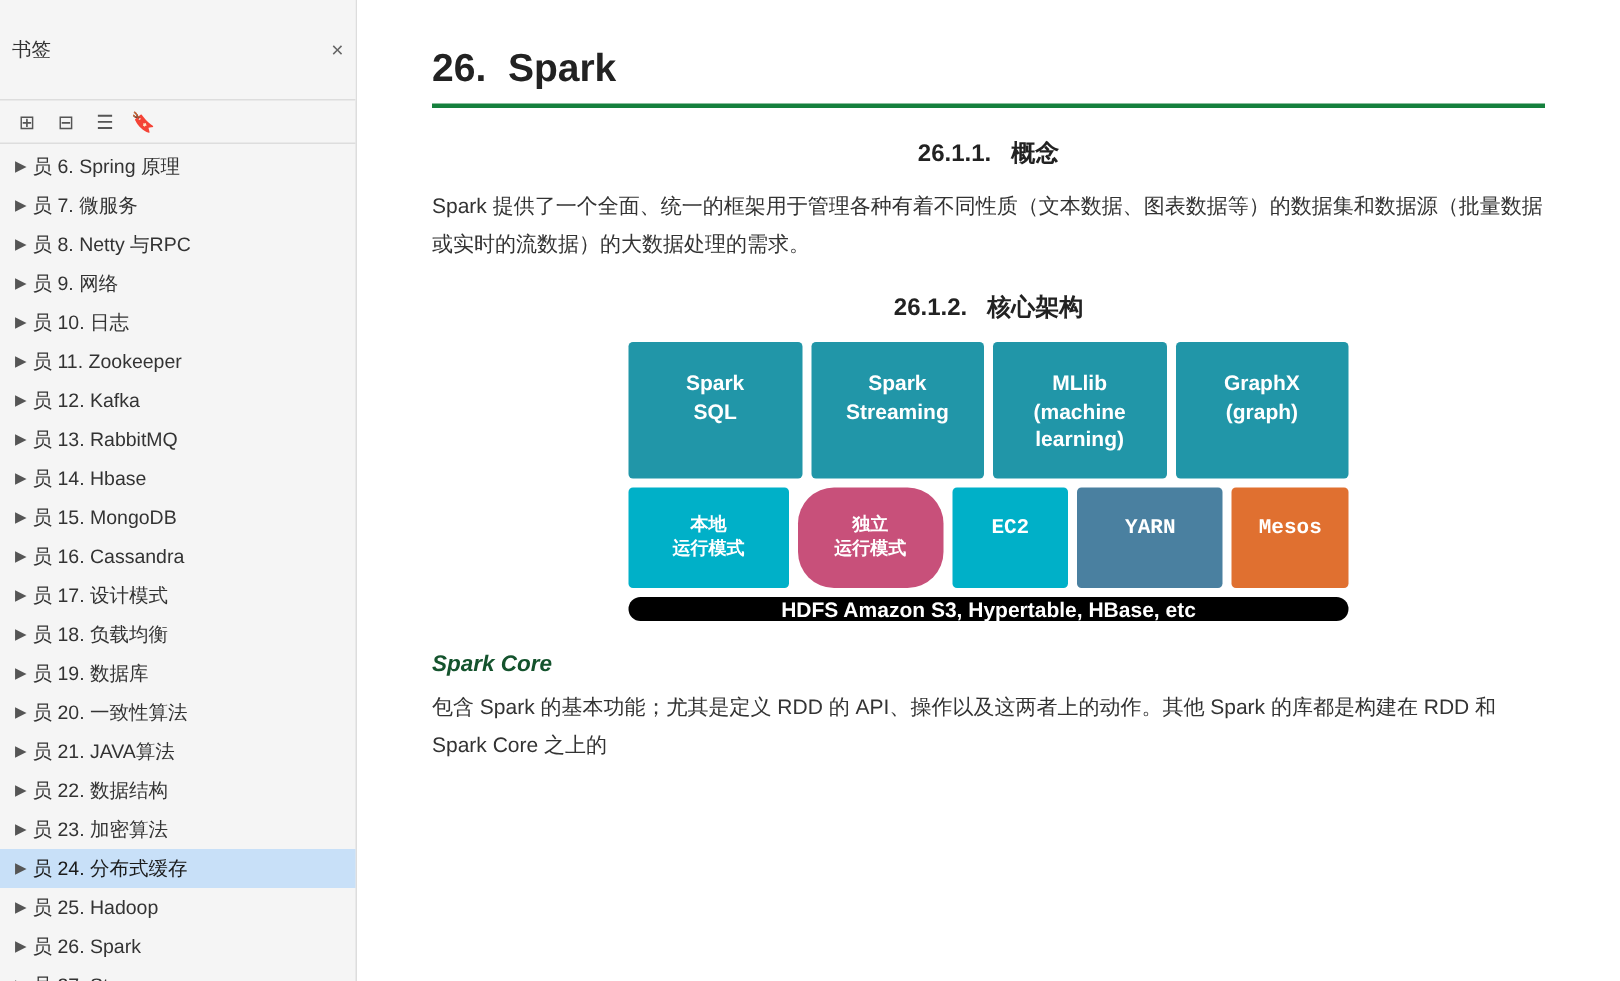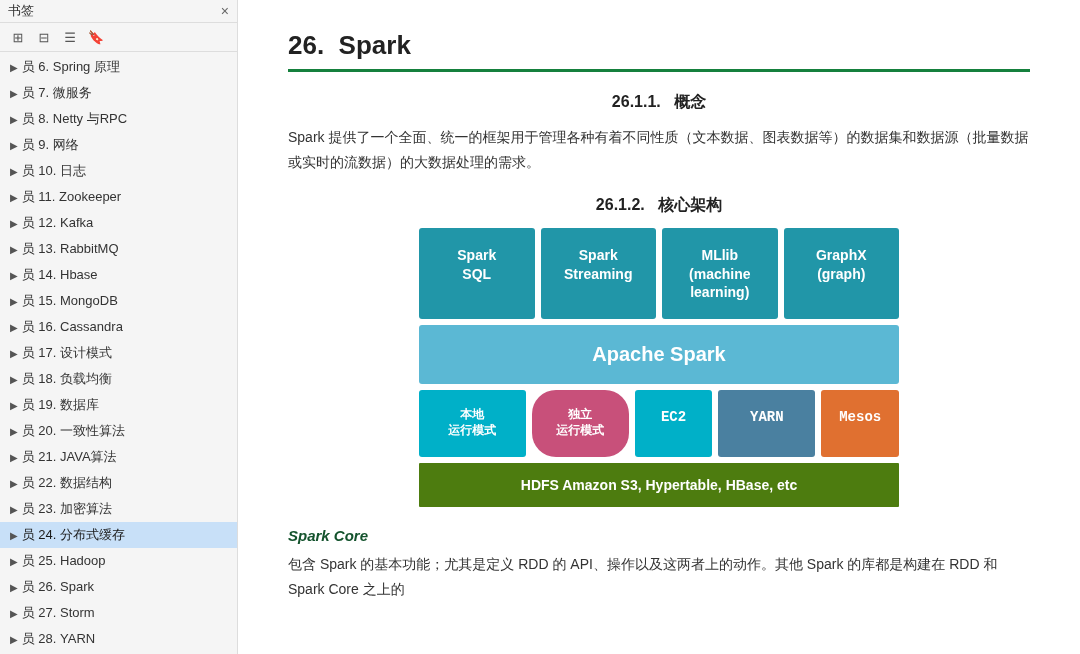--- a/index.html
+++ b/index.html
@@ -12,21 +12,21 @@
       background: #f5f5f5;
       border-right: 1px solid #ddd;
       display: flex;
       flex-direction: column;
       height: 654px;
     }
     .sidebar-header {
       display: flex;
       align-items: center;
       justify-content: space-between;
-      padding: 2px 8px;
+      padding: 24px 8px;
       border-bottom: 1px solid #ddd;
       background: #f5f5f5;
     }
     .sidebar-title {
       font-size: 13px;
       color: #333;
     }
     .sidebar-close {
       cursor: pointer;
       color: #666;
@@ -145,27 +145,26 @@
       grid-template-columns: 1.1fr 1fr 0.8fr 1fr 0.8fr;
       gap: 6px;
       margin-bottom: 6px;
       font-family: Liberation Mono, monospace;
     }
     .box-teal { background: #00b0c8; }
     .box-pink { background: #c8507a; }
     .box-orange { background: #e07030; }
     .box-gray-blue { background: #4a80a0; }
     .diagram-bottom {
-      background: #4d7c0f;
+      background: #000000;
       color: #fff;
       text-align: center;
       font-size: 14px;
       font-weight: bold;
-      padding: 14px;
-      border-radius: 1px;
+      border-radius: 12px;
     }
 
     .spark-core-label {
       font-weight: bold;
       font-style: italic;
       font-size: 15px;
       margin-bottom: 8px;
       color: #14532d;
     }
   </style>
@@ -294,21 +293,20 @@
     <span>26.1.2.</span>&nbsp;&nbsp;&nbsp;<span>核心架构</span>
   </h2>
 
   <div class="spark-diagram">
     <div class="diagram-top-row">
       <div class="diagram-box box-blue">Spark<br>SQL</div>
       <div class="diagram-box box-blue">Spark<br>Streaming</div>
       <div class="diagram-box box-blue">MLlib<br>(machine<br>learning)</div>
       <div class="diagram-box box-blue">GraphX<br>(graph)</div>
     </div>
-    <div class="diagram-apache">Apache Spark</div>
     <div class="diagram-middle-row">
       <div class="diagram-box box-teal" style="font-size:12px;">本地<br>运行模式</div>
       <div class="diagram-box box-pink" style="font-size:12px;border-radius:24px;">独立<br>运行模式</div>
       <div class="diagram-box box-teal">EC2</div>
       <div class="diagram-box box-gray-blue" style="background:#4a80a0;">YARN</div>
       <div class="diagram-box box-orange">Mesos</div>
     </div>
     <div class="diagram-bottom">HDFS     Amazon S3, Hypertable, HBase, etc</div>
   </div>
 

